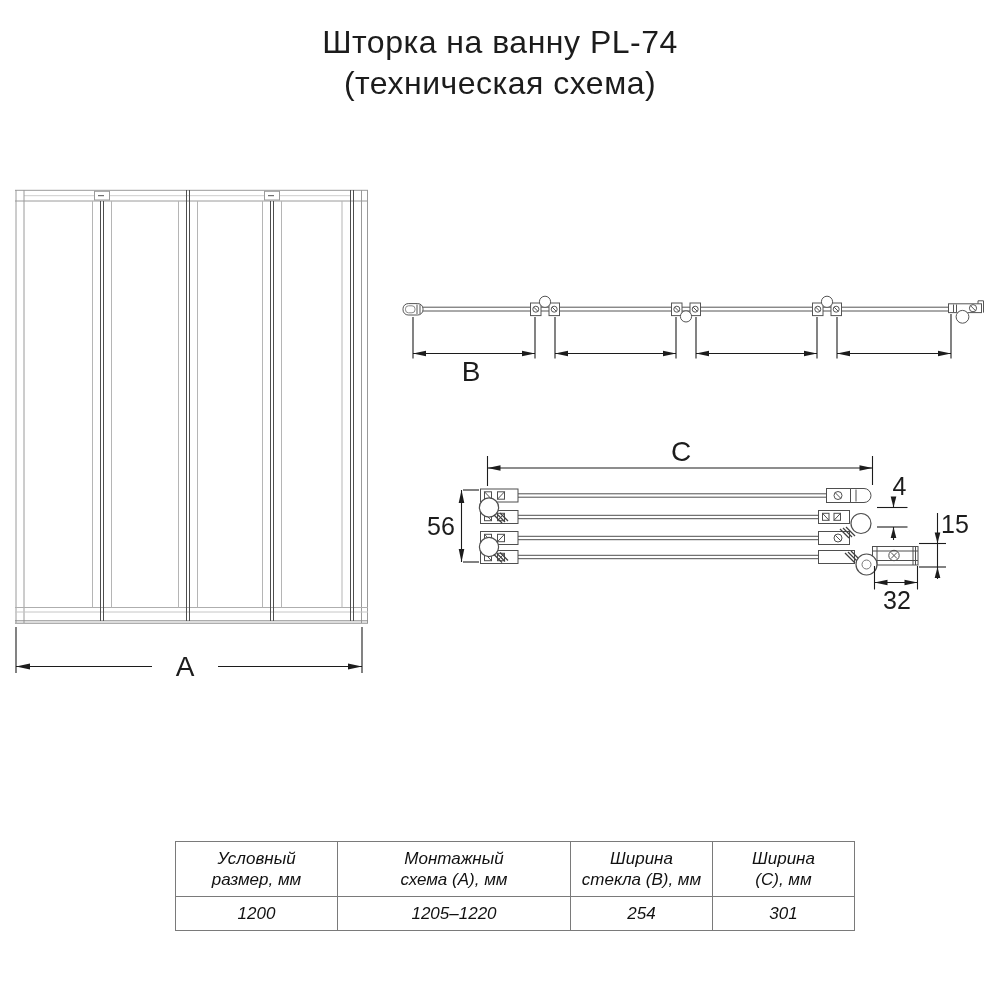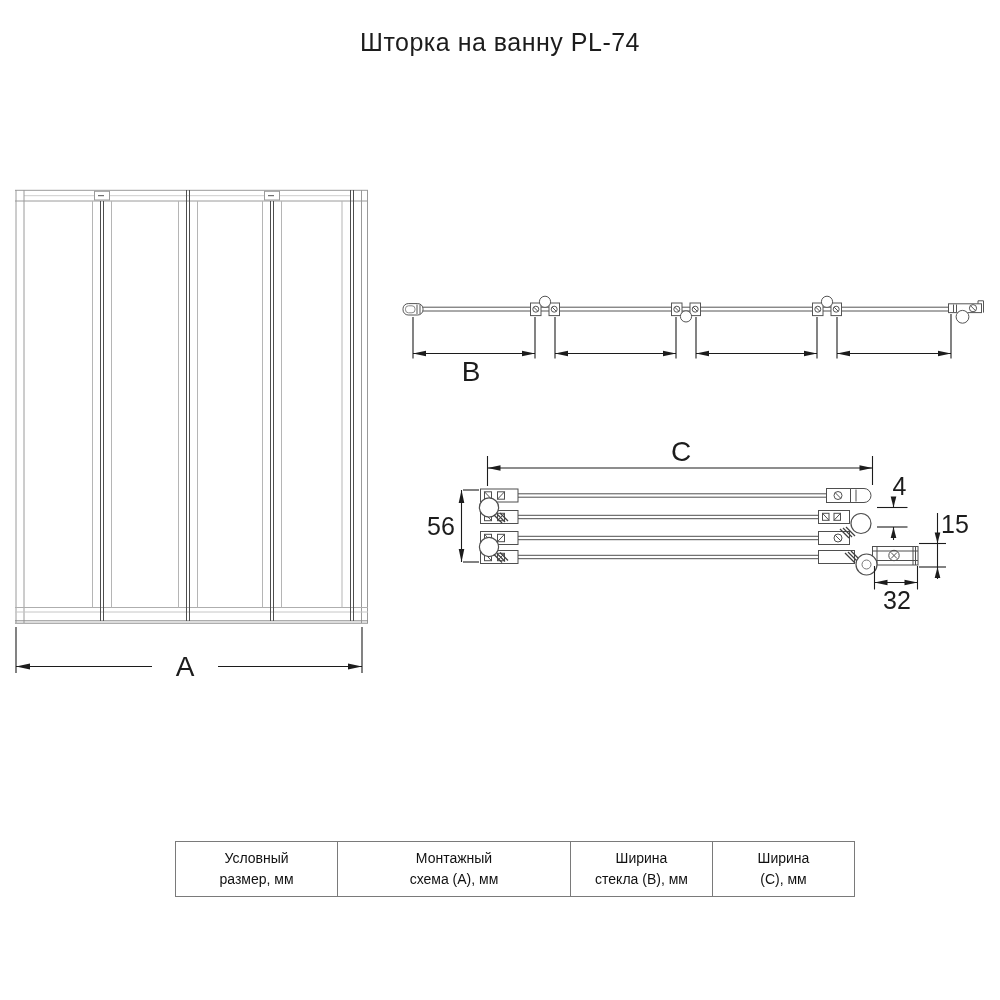--- a/index.html
+++ b/index.html
@@ -4,47 +4,48 @@
 <style>
   html,body{margin:0;padding:0;}
   body{
     width:1000px;height:1000px;position:relative;overflow:hidden;
     background:#ffffff;
     font-family:"Liberation Sans", sans-serif;
     color:#1c1c1c;
   }
   .title{
     position:absolute;top:22px;left:0;width:1000px;
-    text-align:center;font-size:25px;line-height:41px;font-weight:400;
+    text-align:center;font-size:32px;line-height:41px;font-weight:400;
     color:#1c1c1c;letter-spacing:.5px;
   }
   .drawing{position:absolute;left:0;top:0;}
   svg text{
     font-family:"Liberation Sans", sans-serif;
     fill:#1c1c1c;
   }
   .dim-letter{font-size:28px;}
   .dim-num{font-size:25px;}
   .spec-table{
     position:absolute;left:175px;top:841px;width:679px;
     border-collapse:collapse;table-layout:fixed;
-    font-size:14px;color:#111;
+    font-size:17px;color:#111;font-style:italic;
   }
   .spec-table th,.spec-table td{
     border:1px solid #7a7a7a;text-align:center;vertical-align:middle;
     font-weight:400;padding:0;
   }
   .spec-table th{white-space:pre-line;height:54px;line-height:21px;}
   .spec-table td{height:33px;}
 </style>
 </head>
 <body>
 
 <div class="title">
   <div>Шторка на ванну PL-74</div>
+  <div>(техническая схема)</div>
 </div>
 
 <svg class="drawing" width="1000" height="830" viewBox="0 0 1000 830">
 
   <g stroke-width="1" fill="none">
 
     <g stroke="#9a9a9a">
       <line x1="15" y1="190.3" x2="368" y2="190.3"></line>
       <line x1="15" y1="201" x2="368" y2="201"></line>
       <line x1="24" y1="195.7" x2="350" y2="195.7" stroke="#cdcdcd"></line>
@@ -340,14 +341,20 @@
 размер, мм</th>
       <th>Монтажный
 схема (А), мм</th>
       <th>Ширина
 стекла (В), мм</th>
       <th>Ширина
 (С), мм</th>
     </tr>
   </thead>
   <tbody>
+    <tr>
+      <td>1200</td>
+      <td>1205–1220</td>
+      <td>254</td>
+      <td>301</td>
+    </tr>
   </tbody>
 </table>
 
 </body></html>

